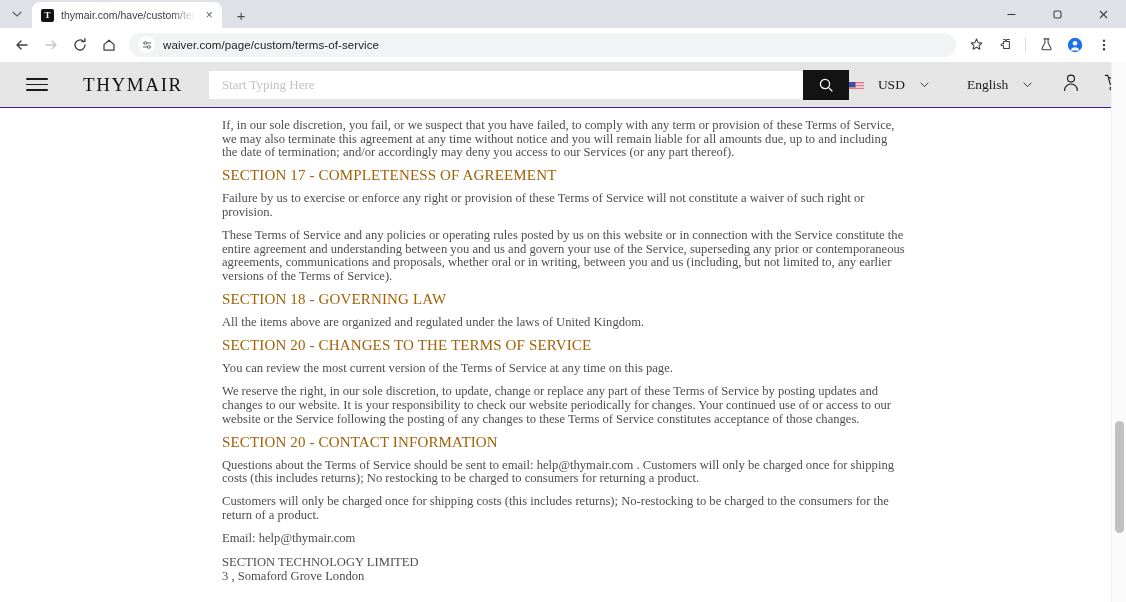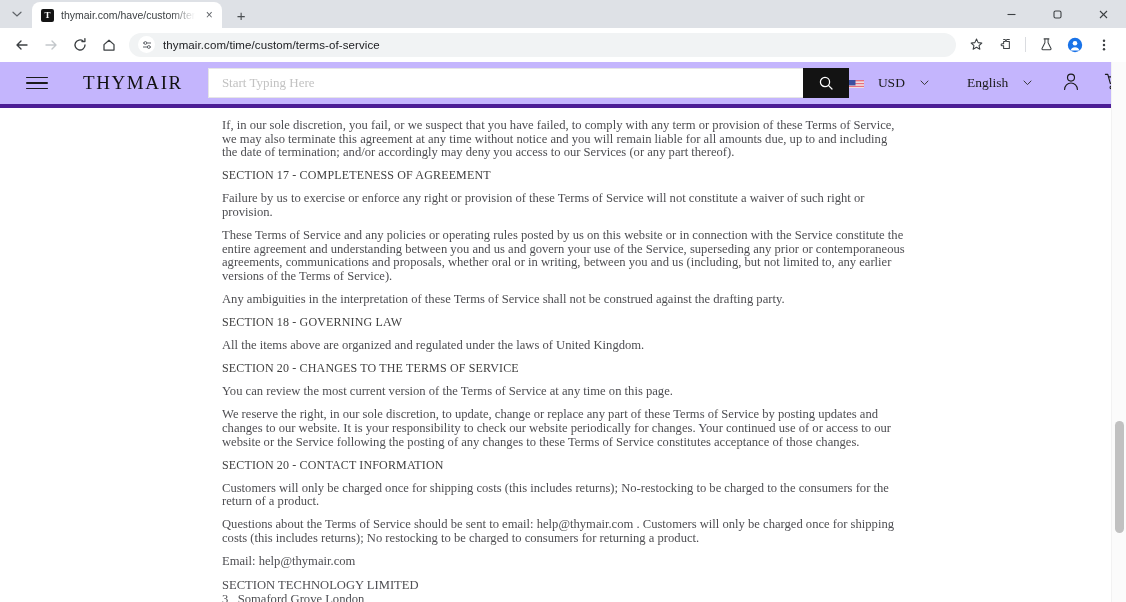--- a/index.html
+++ b/index.html
@@ -123,22 +123,22 @@
   .viewport {
     flex: 1;
     background: #ffffff;
     position: relative;
     overflow: hidden;
   }
 
   
   .site-header {
     height: 46px;
-    background: #c4b5fd;
-    border-bottom: 4px solid #4c1d95;
+    background: #e5e5e5;
+    border-bottom: 1px solid #4c1d95;
     display: flex;
     align-items: center;
     padding: 0 23px 0 26px;
     gap: 0;
   }
   .hamburger { width: 22px; display: flex; flex-direction: column; gap: 4px; flex: none; }
   .hamburger span { display: block; height: 1.4px; background: #1a1a1a; border-radius: 1px; }
   .brand {
     font-family: "Liberation Serif", serif;
     font-size: 19px;
@@ -206,23 +206,23 @@
   }
   .doc-inner { width: 683px; margin-left: 222px; }
   .doc p {
     font-size: 12.6px;
     line-height: 13.6px;
     color: #4e4e52;
     margin: 0 0 9.5px 0;
     text-align: left;
   }
   .doc p.sec {
-    font-size: 12px;
+    font-size: 15px;
     letter-spacing: .15px;
-    color: #404040;
+    color: #a16207;
     margin-bottom: 9.5px;
   }
   .doc p.addr { line-height: 14.2px; margin-bottom: 0; }
 
   
   .sbar {
     position: absolute;
     top: 0; right: 0;
     width: 15px;
     height: 100%;
@@ -304,21 +304,21 @@
 
     <div class="omnibox">
       <div class="omni-icon">
         <svg width="12" height="12" viewBox="0 0 12 12">
           <line x1="2" y1="4" x2="10" y2="4" stroke="#5f6368" stroke-width="1"></line>
           <line x1="2" y1="8" x2="10" y2="8" stroke="#5f6368" stroke-width="1"></line>
           <circle cx="4.4" cy="4" r="1.4" fill="#fff" stroke="#5f6368" stroke-width="1"></circle>
           <circle cx="7.8" cy="8" r="1.4" fill="#fff" stroke="#5f6368" stroke-width="1"></circle>
         </svg>
       </div>
-      <div class="omni-url">thymair.com/time/custom/terms-of-service</div>
+      <div class="omni-url">waiver.com/page/custom/terms-of-service</div>
     </div>
 
     <div class="tb-right">
       <div class="tb-btn">
         <svg width="15" height="15" viewBox="0 0 16 16">
             <path d="M8 2.2 L9.75 6 L13.7 6.4 L10.7 9.1 L11.6 13 L8 11 L4.4 13 L5.3 9.1 L2.3 6.4 L6.25 6 Z" stroke="#3c4043" stroke-width="1.1" fill="none" stroke-linejoin="round"></path>
           </svg>
       </div>
       <div class="tb-btn">
         <svg width="15" height="15" viewBox="0 0 16 16">
@@ -420,29 +420,28 @@
       </div>
     </div>
 
     <div class="doc">
       <div class="doc-inner">
 
         <p>If, in our sole discretion, you fail, or we suspect that you have failed, to comply with any term or provision of these Terms of Service, we may also terminate this agreement at any time without notice and you will remain liable for all amounts due, up to and including the date of termination; and/or accordingly may deny you access to our Services (or any part thereof).</p>
         <p class="sec">SECTION 17 - COMPLETENESS OF AGREEMENT</p>
         <p>Failure by us to exercise or enforce any right or provision of these Terms of Service will not constitute a waiver of such right or provision.</p>
         <p>These Terms of Service and any policies or operating rules posted by us on this website or in connection with the Service constitute the entire agreement and understanding between you and us and govern your use of the Service, superseding any prior or contemporaneous agreements, communications and proposals, whether oral or in writing, between you and us (including, but not limited to, any earlier versions of the Terms of Service).</p>
-        <p>Any ambiguities in the interpretation of these Terms of Service shall not be construed against the drafting party.</p>
         <p class="sec">SECTION 18 - GOVERNING LAW</p>
         <p>All the items above are organized and regulated under the laws of United Kingdom.</p>
         <p class="sec">SECTION 20 - CHANGES TO THE TERMS OF SERVICE</p>
         <p>You can review the most current version of the Terms of Service at any time on this page.</p>
         <p>We reserve the right, in our sole discretion, to update, change or replace any part of these Terms of Service by posting updates and changes to our website. It is your responsibility to check our website periodically for changes. Your continued use of or access to our website or the Service following the posting of any changes to these Terms of Service constitutes acceptance of those changes.</p>
         <p class="sec">SECTION 20 - CONTACT INFORMATION</p>
+        <p>Questions about the Terms of Service should be sent to email: help@thymair.com . Customers will only be charged once for shipping costs (this includes returns); No restocking to be charged to consumers for returning a product.</p>
         <p>Customers will only be charged once for shipping costs (this includes returns); No-restocking to be charged to the consumers for the return of a product.</p>
-        <p>Questions about the Terms of Service should be sent to email: help@thymair.com . Customers will only be charged once for shipping costs (this includes returns); No restocking to be charged to consumers for returning a product.</p>
         <p>Email: help@thymair.com</p>
         <p class="addr">SECTION TECHNOLOGY LIMITED</p>
         <p class="addr">3 , Somaford Grove London</p>
 
       </div>
     </div>
 
     <div class="sbar">
       <div class="sthumb"></div>
     </div>

